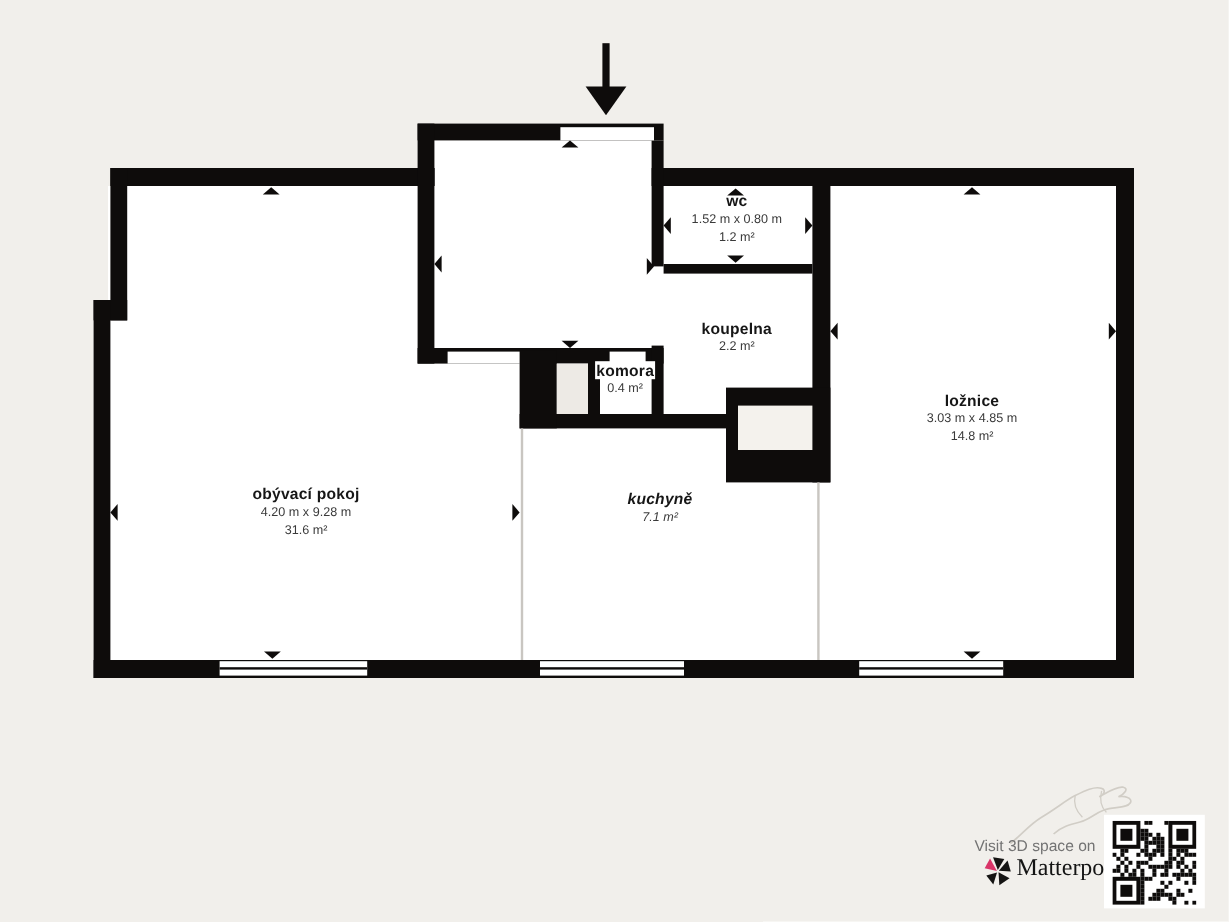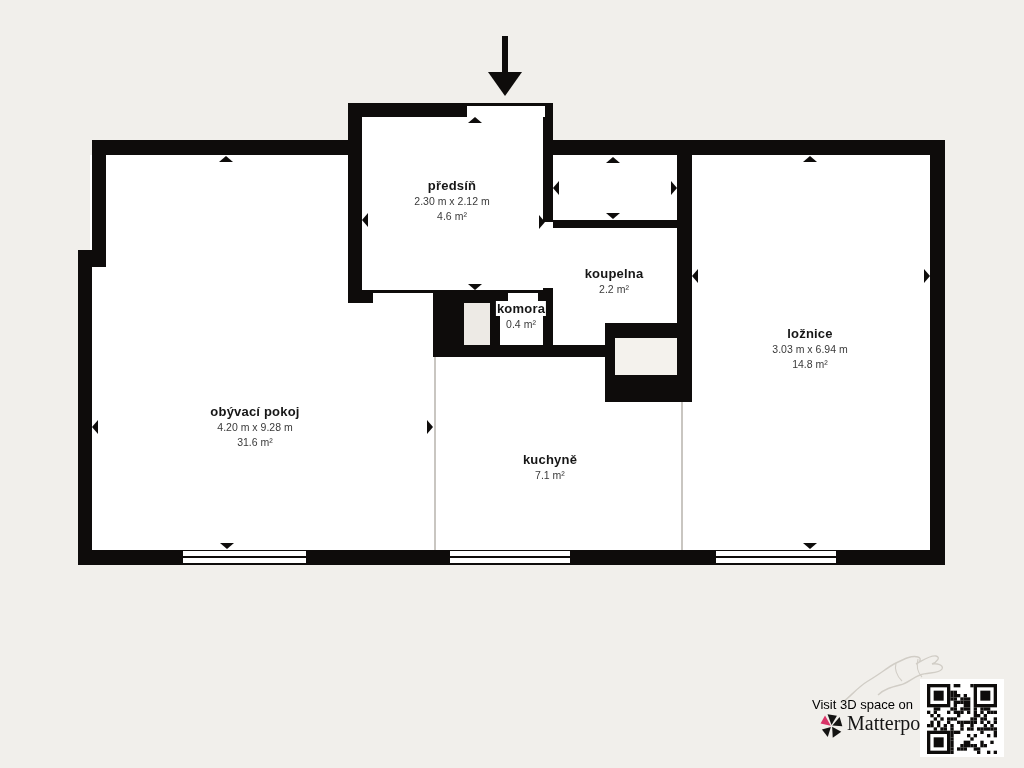--- a/index.html
+++ b/index.html
@@ -21,21 +21,21 @@
   
   .arrow-shaft{position:absolute;left:502px;top:36px;width:6px;height:38px;background:#0e0c0b;}
   .arrow-head{position:absolute;left:488px;top:72px;width:0;height:0;
     border-left:17px solid transparent;border-right:17px solid transparent;border-top:24px solid #0e0c0b;}
   
   .rlabel{position:absolute;text-align:center;transform:translateX(-50%);white-space:nowrap;}
   .rname{font-weight:bold;font-size:13px;color:#161616;letter-spacing:.2px;}
   .rsub{font-size:10.5px;color:#3a3a3a;margin-top:2px;line-height:1.25;}
   .chip{background:#ffffff;padding:0 1px;}
   
-  .visit-text{position:absolute;left:812px;top:697px;font-size:13px;color:#000000;}
+  .visit-text{position:absolute;left:812px;top:697px;font-size:13px;color:#737373;}
   .wordmark{position:absolute;left:847px;top:712px;font-family:"Liberation Serif",serif;font-size:20px;color:#141414;}
   .wordmark sup{font-size:8px;color:#141414;}
   .logo{position:absolute;left:819px;top:713px;}
   .qr-card{position:absolute;left:920px;top:679px;width:84px;height:78px;background:#ffffff;}
   .qr{position:absolute;left:927px;top:684px;}
   .sketch{position:absolute;left:838px;top:645px;opacity:.85;}
 </style>
 </head>
 <body>
 
@@ -97,45 +97,45 @@
   <div class="tri tri-up" style="left:219px;top:156px;"></div>
   <div class="tri tri-down" style="left:220px;top:543px;"></div>
   <div class="tri tri-left" style="left:92px;top:420px;"></div>
   <div class="tri tri-right" style="left:427px;top:420px;"></div>
   <div class="tri tri-up" style="left:803px;top:156px;"></div>
   <div class="tri tri-down" style="left:803px;top:543px;"></div>
   <div class="tri tri-left" style="left:692px;top:269px;"></div>
   <div class="tri tri-right" style="left:924px;top:269px;"></div>
   <div class="tri tri-right" style="left:539px;top:215px;"></div>
 
-  <div class="rlabel" style="left:452px;top:178px;">
-    <div class="rname">předsíň</div>
-    <div class="rsub">2.30 m x 2.12 m</div>
-    <div class="rsub">4.6 m²</div>
+  <div class="rlabel" style="left:614px;top:160px;">
+    <div class="rname">wc</div>
+    <div class="rsub">1.52 m x 0.80 m</div>
+    <div class="rsub">1.2 m²</div>
   </div>
   <div class="rlabel" style="left:614px;top:266px;">
     <div class="rname">koupelna</div>
     <div class="rsub">2.2 m²</div>
   </div>
   <div class="rlabel" style="left:521px;top:301px;">
     <div class="rname chip">komora</div>
     <div class="rsub">0.4 m²</div>
   </div>
   <div class="rlabel" style="left:255px;top:362px;margin-top:42px;">
     <div class="rname">obývací pokoj</div>
     <div class="rsub">4.20 m x 9.28 m</div>
     <div class="rsub">31.6 m²</div>
   </div>
-  <div class="rlabel" style="left:550px;top:452px;">
+  <div class="rlabel" style="left:550px;top:408px;font-style:italic;">
     <div class="rname">kuchyně</div>
     <div class="rsub">7.1 m²</div>
   </div>
   <div class="rlabel" style="left:810px;top:326px;">
     <div class="rname">ložnice</div>
-    <div class="rsub">3.03 m x 6.94 m</div>
+    <div class="rsub">3.03 m x 4.85 m</div>
     <div class="rsub">14.8 m²</div>
   </div>
 
   <svg class="sketch" width="115" height="62" viewBox="0 0 115 62">
     <path d="M4 58 C14 50 20 42 30 36 C42 29 50 22 58 18 C66 14 74 10 80 12 C84 13 82 18 78 19 C84 16 92 10 98 11 C103 12 99 17 94 19 C99 18 106 20 104 24 C101 29 90 27 82 30 C74 33 70 38 62 40 C54 42 46 44 40 50" fill="none" stroke="#ccc8c0" stroke-width="1.4"></path>
     <path d="M58 18 C56 26 60 32 64 36 M80 14 C78 22 80 28 84 32" fill="none" stroke="#ccc8c0" stroke-width="1.1"></path>
   </svg>
 
   <div class="visit-text">Visit 3D space on</div>
 

